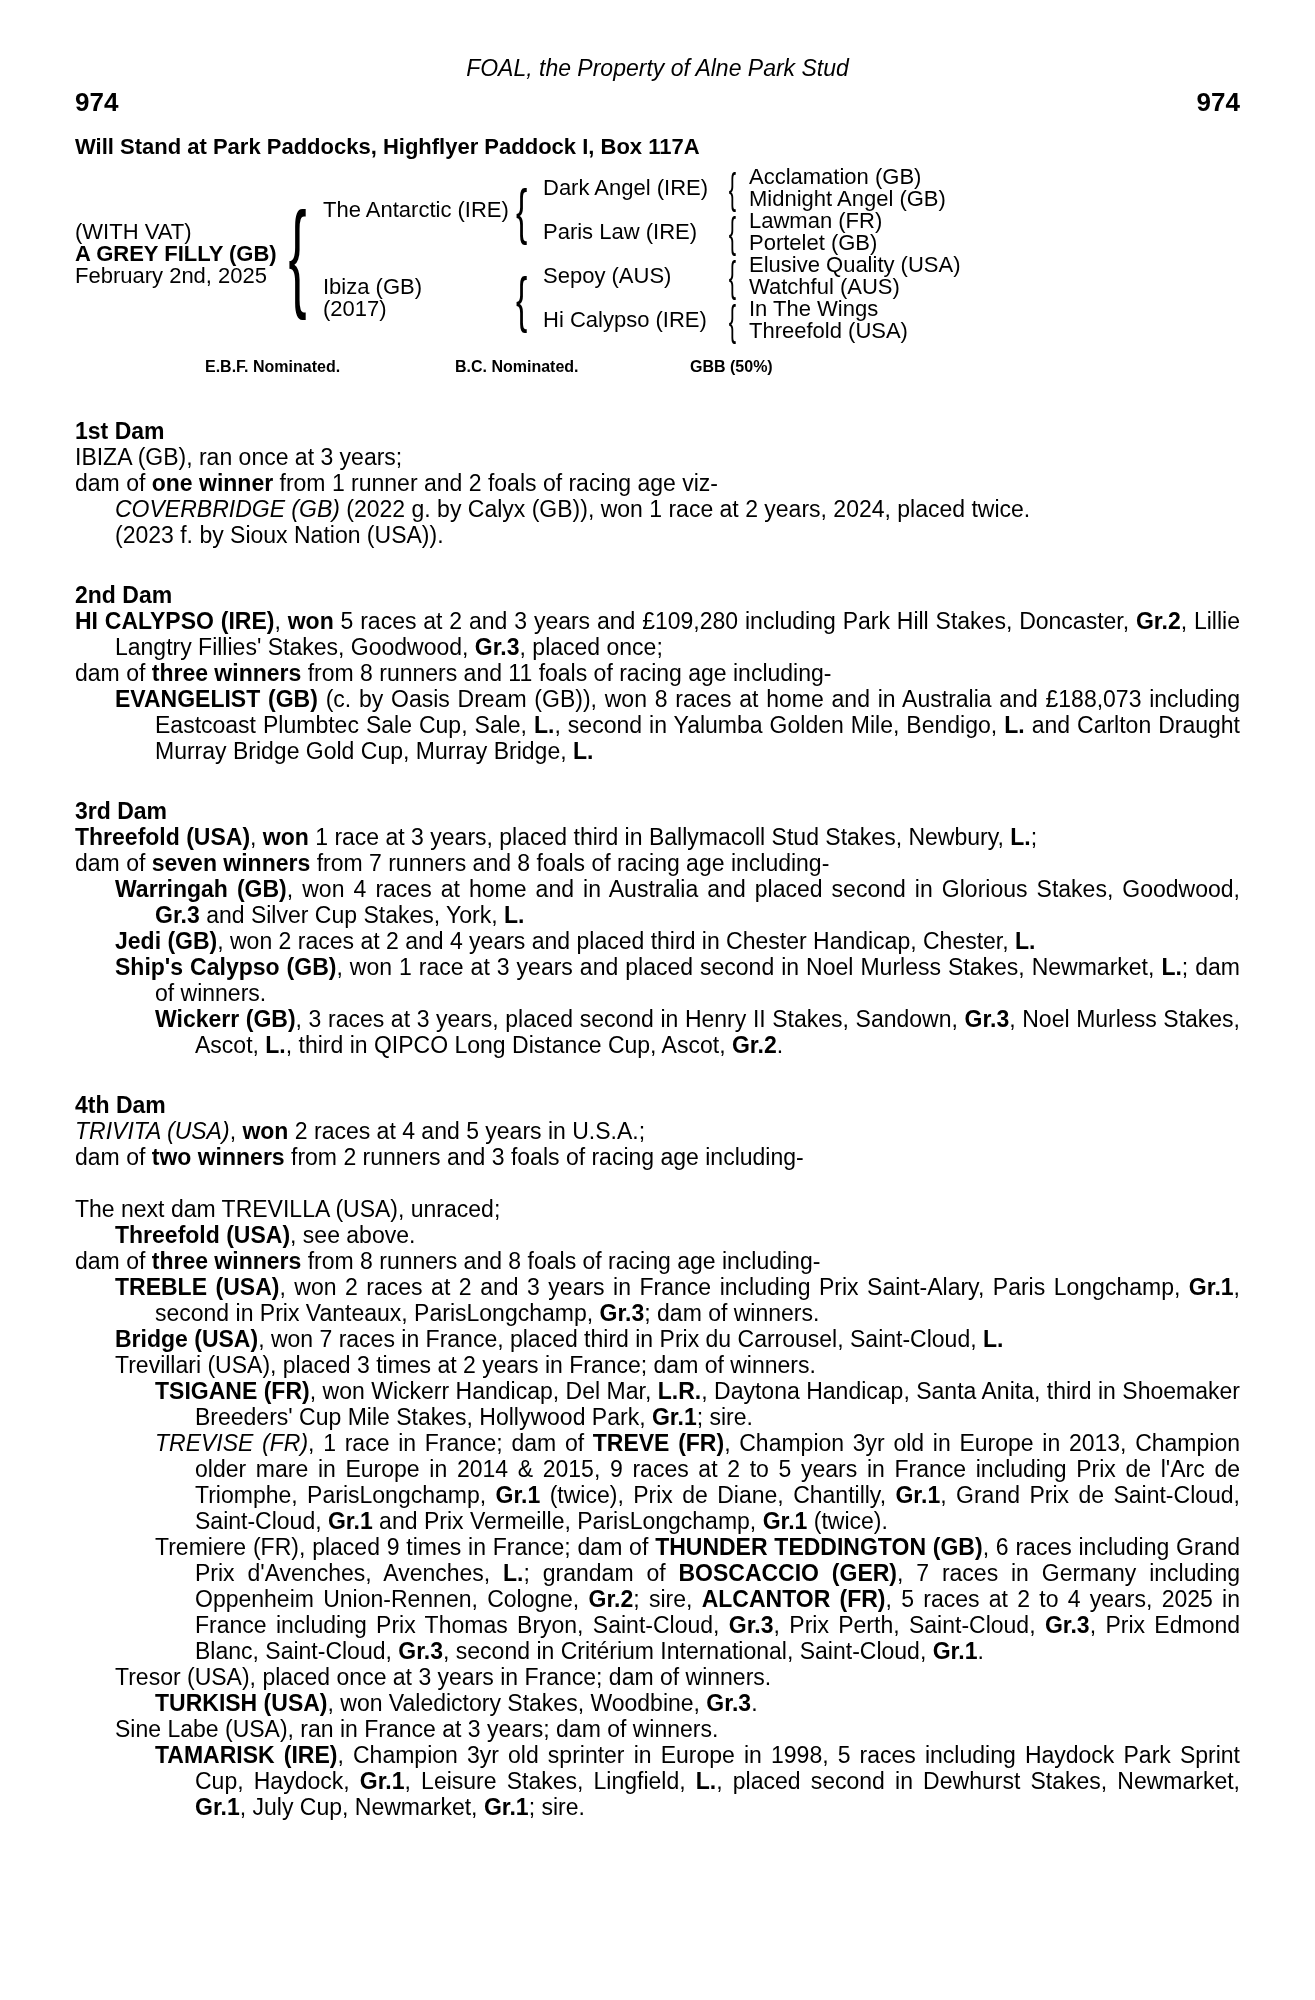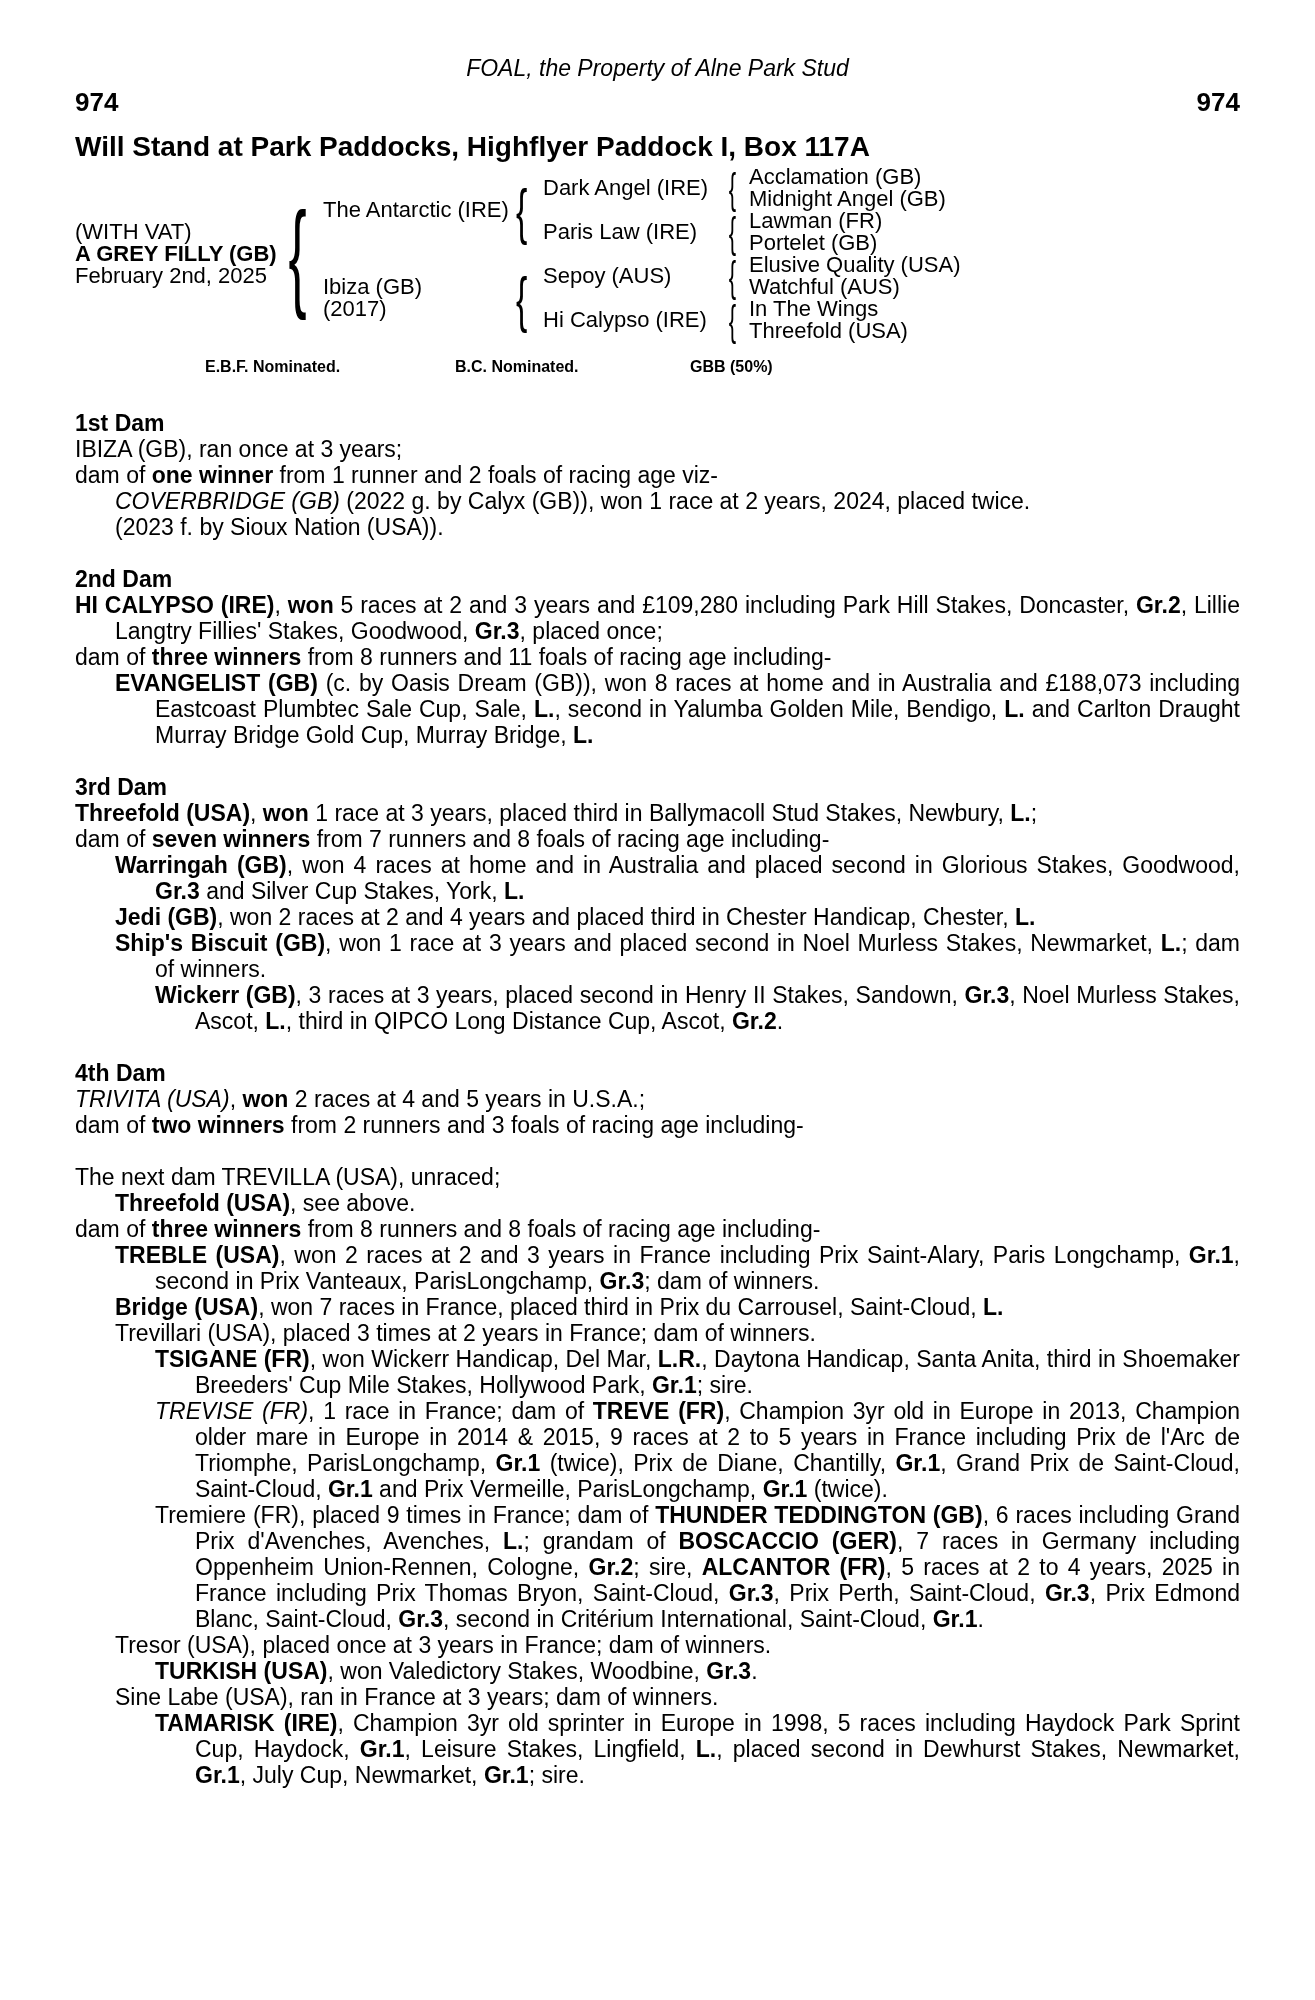--- a/index.html
+++ b/index.html
@@ -31,21 +31,21 @@
   .lots {
     display: flex;
     justify-content: space-between;
     font-size: 26px;
     line-height: 40px;
     font-weight: 700;
     margin-top: 0;
   }
   .stand {
     font-weight: 700;
-    font-size: 28px;
+    font-size: 22px;
     line-height: 26px;
     margin-top: 12px;
   }
   .tree {
     position: relative;
     height: 182px;
     margin-top: 6px;
     font-size: 22px;
     line-height: 22px;
   }
@@ -69,21 +69,21 @@
     margin-top: 10px;
     font-size: 16px;
     font-weight: 700;
   }
   .body-text {
     margin-top: 0;
     font-size: 23px;
     line-height: 26px;
     text-align: justify;
   }
-  .blk.h { font-weight: 700; margin-top: 26px; }
+  .blk.h { font-weight: 700; margin-top: 34px; }
   .blk.p { padding-left: 40px; text-indent: -40px; }
   .blk.p.ind1 { padding-left: 80px; }
   .blk.p.ind2 { padding-left: 120px; }
   .blk.gap { margin-top: 26px; }
 </style>
 </head>
 <body>
 
 <div class="page">
 
@@ -159,21 +159,21 @@
       <div class="blk p ind1"><span>(2023 f. by Sioux Nation (USA)).</span></div>
       <div class="blk h">2nd Dam</div>
       <div class="blk p ind0"><span class="b">HI CALYPSO (IRE)</span><span>, </span><span class="b">won</span><span> 5 races at 2 and 3 years and £109,280 including Park Hill Stakes, Doncaster, </span><span class="b">Gr.2</span><span>, Lillie Langtry Fillies' Stakes, Goodwood, </span><span class="b">Gr.3</span><span>, placed once;</span></div>
       <div class="blk p ind0"><span>dam of </span><span class="b">three winners</span><span> from 8 runners and 11 foals of racing age including-</span></div>
       <div class="blk p ind1"><span class="b">EVANGELIST (GB)</span><span> (c. by Oasis Dream (GB)), won 8 races at home and in Australia and £188,073 including Eastcoast Plumbtec Sale Cup, Sale, </span><span class="b">L.</span><span>, second in Yalumba Golden Mile, Bendigo, </span><span class="b">L.</span><span> and Carlton Draught Murray Bridge Gold Cup, Murray Bridge, </span><span class="b">L.</span></div>
       <div class="blk h">3rd Dam</div>
       <div class="blk p ind0"><span class="b">Threefold (USA)</span><span>, </span><span class="b">won</span><span> 1 race at 3 years, placed third in Ballymacoll Stud Stakes, Newbury, </span><span class="b">L.</span><span>;</span></div>
       <div class="blk p ind0"><span>dam of </span><span class="b">seven winners</span><span> from 7 runners and 8 foals of racing age including-</span></div>
       <div class="blk p ind1"><span class="b">Warringah (GB)</span><span>, won 4 races at home and in Australia and placed second in Glorious Stakes, Goodwood, </span><span class="b">Gr.3</span><span> and Silver Cup Stakes, York, </span><span class="b">L.</span></div>
       <div class="blk p ind1"><span class="b">Jedi (GB)</span><span>, won 2 races at 2 and 4 years and placed third in Chester Handicap, Chester, </span><span class="b">L.</span></div>
-      <div class="blk p ind1"><span class="b">Ship's Biscuit (GB)</span><span>, won 1 race at 3 years and placed second in Noel Murless Stakes, Newmarket, </span><span class="b">L.</span><span>; dam of winners.</span></div>
+      <div class="blk p ind1"><span class="b">Ship's Calypso (GB)</span><span>, won 1 race at 3 years and placed second in Noel Murless Stakes, Newmarket, </span><span class="b">L.</span><span>; dam of winners.</span></div>
       <div class="blk p ind2"><span class="b">Wickerr (GB)</span><span>, 3 races at 3 years, placed second in Henry II Stakes, Sandown, </span><span class="b">Gr.3</span><span>, Noel Murless Stakes, Ascot, </span><span class="b">L.</span><span>, third in QIPCO Long Distance Cup, Ascot, </span><span class="b">Gr.2</span><span>.</span></div>
       <div class="blk h">4th Dam</div>
       <div class="blk p ind0"><span class="i">TRIVITA (USA)</span><span>, </span><span class="b">won</span><span> 2 races at 4 and 5 years in U.S.A.;</span></div>
       <div class="blk p ind0"><span>dam of </span><span class="b">two winners</span><span> from 2 runners and 3 foals of racing age including-</span></div>
       <div class="blk p ind0 gap"><span>The next dam TREVILLA (USA), unraced;</span></div>
       <div class="blk p ind1"><span class="b">Threefold (USA)</span><span>, see above.</span></div>
       <div class="blk p ind0"><span>dam of </span><span class="b">three winners</span><span> from 8 runners and 8 foals of racing age including-</span></div>
       <div class="blk p ind1"><span class="b">TREBLE (USA)</span><span>, won 2 races at 2 and 3 years in France including Prix Saint-Alary, Paris Longchamp, </span><span class="b">Gr.1</span><span>, second in Prix Vanteaux, ParisLongchamp, </span><span class="b">Gr.3</span><span>; dam of winners.</span></div>
       <div class="blk p ind1"><span class="b">Bridge (USA)</span><span>, won 7 races in France, placed third in Prix du Carrousel, Saint-Cloud, </span><span class="b">L.</span></div>
       <div class="blk p ind1"><span>Trevillari (USA), placed 3 times at 2 years in France; dam of winners.</span></div>

